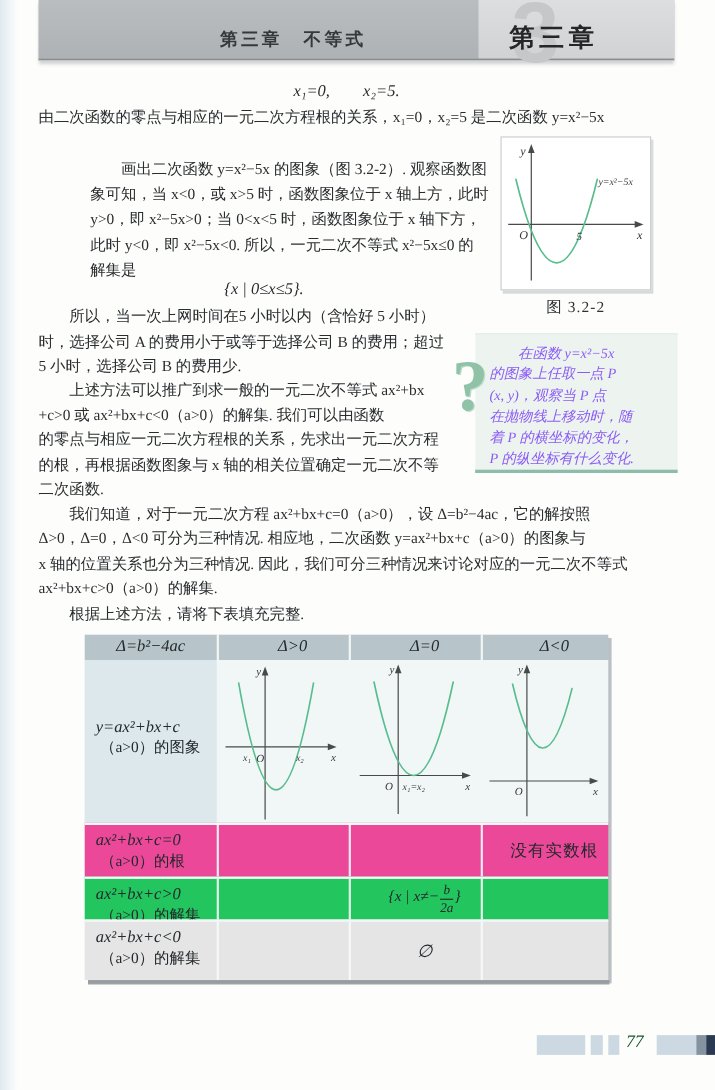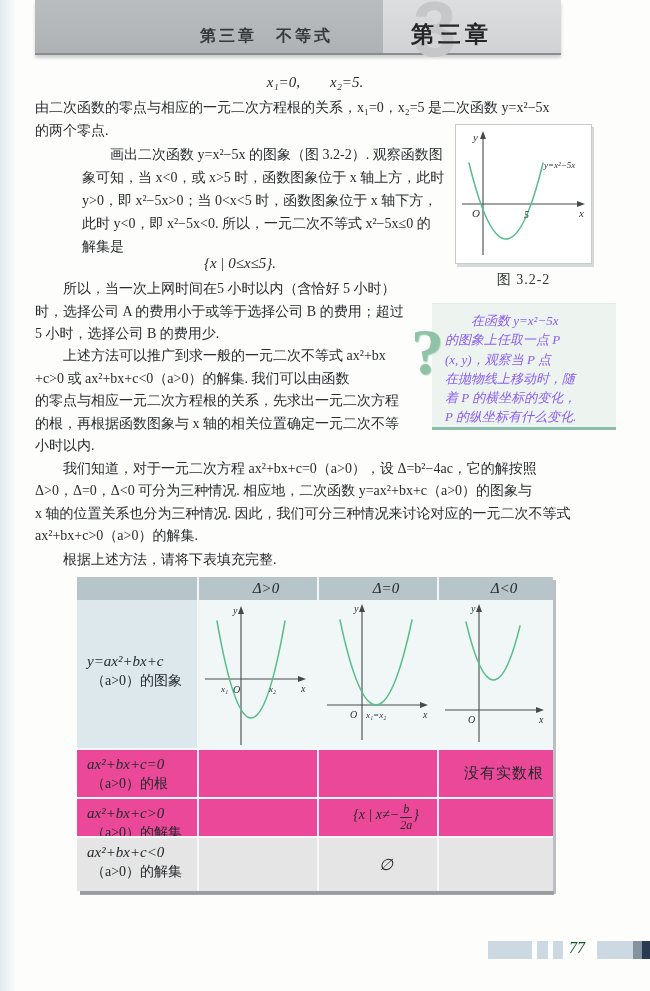--- a/index.html
+++ b/index.html
@@ -8,21 +8,21 @@
     position:relative;
     background:#fdfdfc;
     font-family:"Liberation Serif","DejaVu Serif",serif;
     color:#2a2d2f;
     overflow:hidden;
   }
   .edge-strip { position:absolute; left:0; top:0; width:16px; height:991px;
     background:linear-gradient(to right,#dfeaef, rgba(255,255,255,0)); }
 
   
-  .chapter-bar { position:absolute; left:35px; top:0; width:526px; height:55px;
+  .chapter-bar { position:absolute; left:35px; top:0; width:578px; height:55px;
     background:linear-gradient(to bottom,#babdbf,#aeb2b4);
     border-bottom:2px solid #8a8d8f; box-shadow:0 3px 3px rgba(120,125,130,.35); }
   .running-head { position:absolute; left:165px; top:26px; font-family:"Liberation Sans",sans-serif;
     font-weight:bold; font-size:16px; letter-spacing:3px; color:#36393b; }
   .bar-light { position:absolute; right:0; top:0; width:178px; height:53px;
     background:linear-gradient(to bottom,#dcdee0,#d0d2d4); }
   .watermark-digit { position:absolute; left:30px; top:-16px; font-family:"Liberation Sans",sans-serif;
     font-weight:bold; font-size:78px; color:#c5c7c9; }
   .chapter-badge { position:absolute; left:28px; top:19px; font-family:"Liberation Sans",sans-serif;
     font-weight:bold; font-size:23px; letter-spacing:4px; color:#242729; }
@@ -57,21 +57,21 @@
   .t-cell { position:absolute; top:0; height:100%; }
   .c1 { left:0; width:120px; } .c2 { left:120px; width:120px; }
   .c3 { left:240px; width:120px; } .c4 { left:360px; width:116px; }
   .sep { border-left:2px solid rgba(248,251,251,.9);padding-left:16px; }
   .t-head { top:0; height:23px; background:#b7c5ca; }
   .t-head .t-cell { display:flex; align-items:center; justify-content:center;
     font-style:italic; font-size:15px; }
   .t-graph { top:23px; height:148px; background:#f1f6f7; }
   .t-graph .c1 { background:#dce8ec; }
   .t-roots { top:171px; height:49px; background:#ec4899; border-top:2px solid #f4f8f8; }
-  .t-gt { top:220px; height:39px; background:#ec4899; border-top:2px solid #f4f8f8; }
+  .t-gt { top:220px; height:39px; background:#22c55e; border-top:2px solid #f4f8f8; }
   .t-lt { top:259px; height:55px; background:#e5e5e5; border-top:2px solid #f4f8f8; }
   .row-label { padding:6px 0 0 10px; }
   .row-label .l1 { display:block; font-style:italic; font-size:15px; line-height:19px; white-space:nowrap; }
   .row-label .l2 { display:block; font-size:14px; line-height:19px; white-space:nowrap; text-indent:4px; }
   .t-graph .row-label { padding-top:52px; }
   .t-roots .row-label, .t-gt .row-label, .t-lt .row-label { padding-top:5px; }
   .cell-center { display:flex; align-items:center; justify-content:center; }
   .no-real-roots { font-size:15px; letter-spacing:1px; }
   .empty-set { font-size:16px; font-style:italic; }
   .solset { font-style:italic; font-size:14px; white-space:nowrap; }
@@ -103,21 +103,20 @@
   <div class="bar-light">
     <div class="watermark-digit">3</div>
     <div class="chapter-badge">第三章</div>
   </div>
 </div>
 
 <div class="eq" style="top:73px; width:560px;">x₁=0,　　x₂=5.</div>
 
 <div class="para" id="p1" style="top:96px;">
   <span class="line">由二次函数的零点与相应的一元二次方程根的关系，x₁=0，x₂=5 是二次函数 y=x²−5x</span>
-  <span class="line">的两个零点.</span>
 </div>
 
 <div class="para" id="p2" style="top:143px;margin-left:47px;">
   <span class="line indent">画出二次函数 y=x²−5x 的图象（图 3.2-2）. 观察函数图</span>
   <span class="line">象可知，当 x&lt;0，或 x&gt;5 时，函数图象位于 x 轴上方，此时</span>
   <span class="line">y&gt;0，即 x²−5x&gt;0；当 0&lt;x&lt;5 时，函数图象位于 x 轴下方，</span>
   <span class="line">此时 y&lt;0，即 x²−5x&lt;0. 所以，一元二次不等式 x²−5x≤0 的</span>
   <span class="line">解集是</span>
 </div>
 
@@ -127,21 +126,21 @@
   <span class="line indent">所以，当一次上网时间在5 小时以内（含恰好 5 小时）</span>
   <span class="line">时，选择公司 A 的费用小于或等于选择公司 B 的费用；超过</span>
   <span class="line">5 小时，选择公司 B 的费用少.</span>
 </div>
 
 <div class="para" id="p4" style="top:345px; line-height:22.5px;">
   <span class="line indent">上述方法可以推广到求一般的一元二次不等式 ax²+bx</span>
   <span class="line">+c&gt;0 或 ax²+bx+c&lt;0（a&gt;0）的解集. 我们可以由函数</span>
   <span class="line">的零点与相应一元二次方程根的关系，先求出一元二次方程</span>
   <span class="line">的根，再根据函数图象与 x 轴的相关位置确定一元二次不等</span>
-  <span class="line">小时以内.</span>
+  <span class="line">二次函数.</span>
 </div>
 
 <div class="para" id="p5" style="top:458px;">
   <span class="line indent">我们知道，对于一元二次方程 ax²+bx+c=0（a&gt;0），设 Δ=b²−4ac，它的解按照</span>
   <span class="line">Δ&gt;0，Δ=0，Δ&lt;0 可分为三种情况. 相应地，二次函数 y=ax²+bx+c（a&gt;0）的图象与</span>
   <span class="line">x 轴的位置关系也分为三种情况. 因此，我们可分三种情况来讨论对应的一元二次不等式</span>
   <span class="line">ax²+bx+c&gt;0（a&gt;0）的解集.</span>
 </div>
 
 <div class="para" style="top:548px; line-height:23px;">
@@ -170,20 +169,21 @@
   <span class="qline">(x, y)，观察当 P 点</span>
   <span class="qline">在抛物线上移动时，随</span>
   <span class="qline">着 P 的横坐标的变化，</span>
   <span class="qline">P 的纵坐标有什么变化.</span>
 </div>
 <div class="question-mark">?</div>
 
 <div class="big-table">
 
   <div class="t-row t-head">
+    <div class="t-cell c1">Δ=b²−4ac</div>
     <div class="t-cell c2 sep">Δ&gt;0</div>
     <div class="t-cell c3 sep">Δ=0</div>
     <div class="t-cell c4 sep">Δ&lt;0</div>
   </div>
 
   <div class="t-row t-graph">
     <div class="t-cell c1 row-label">
       <span class="l1">y=ax²+bx+c</span>
       <span class="l2">（a&gt;0）的图象</span>
     </div>

